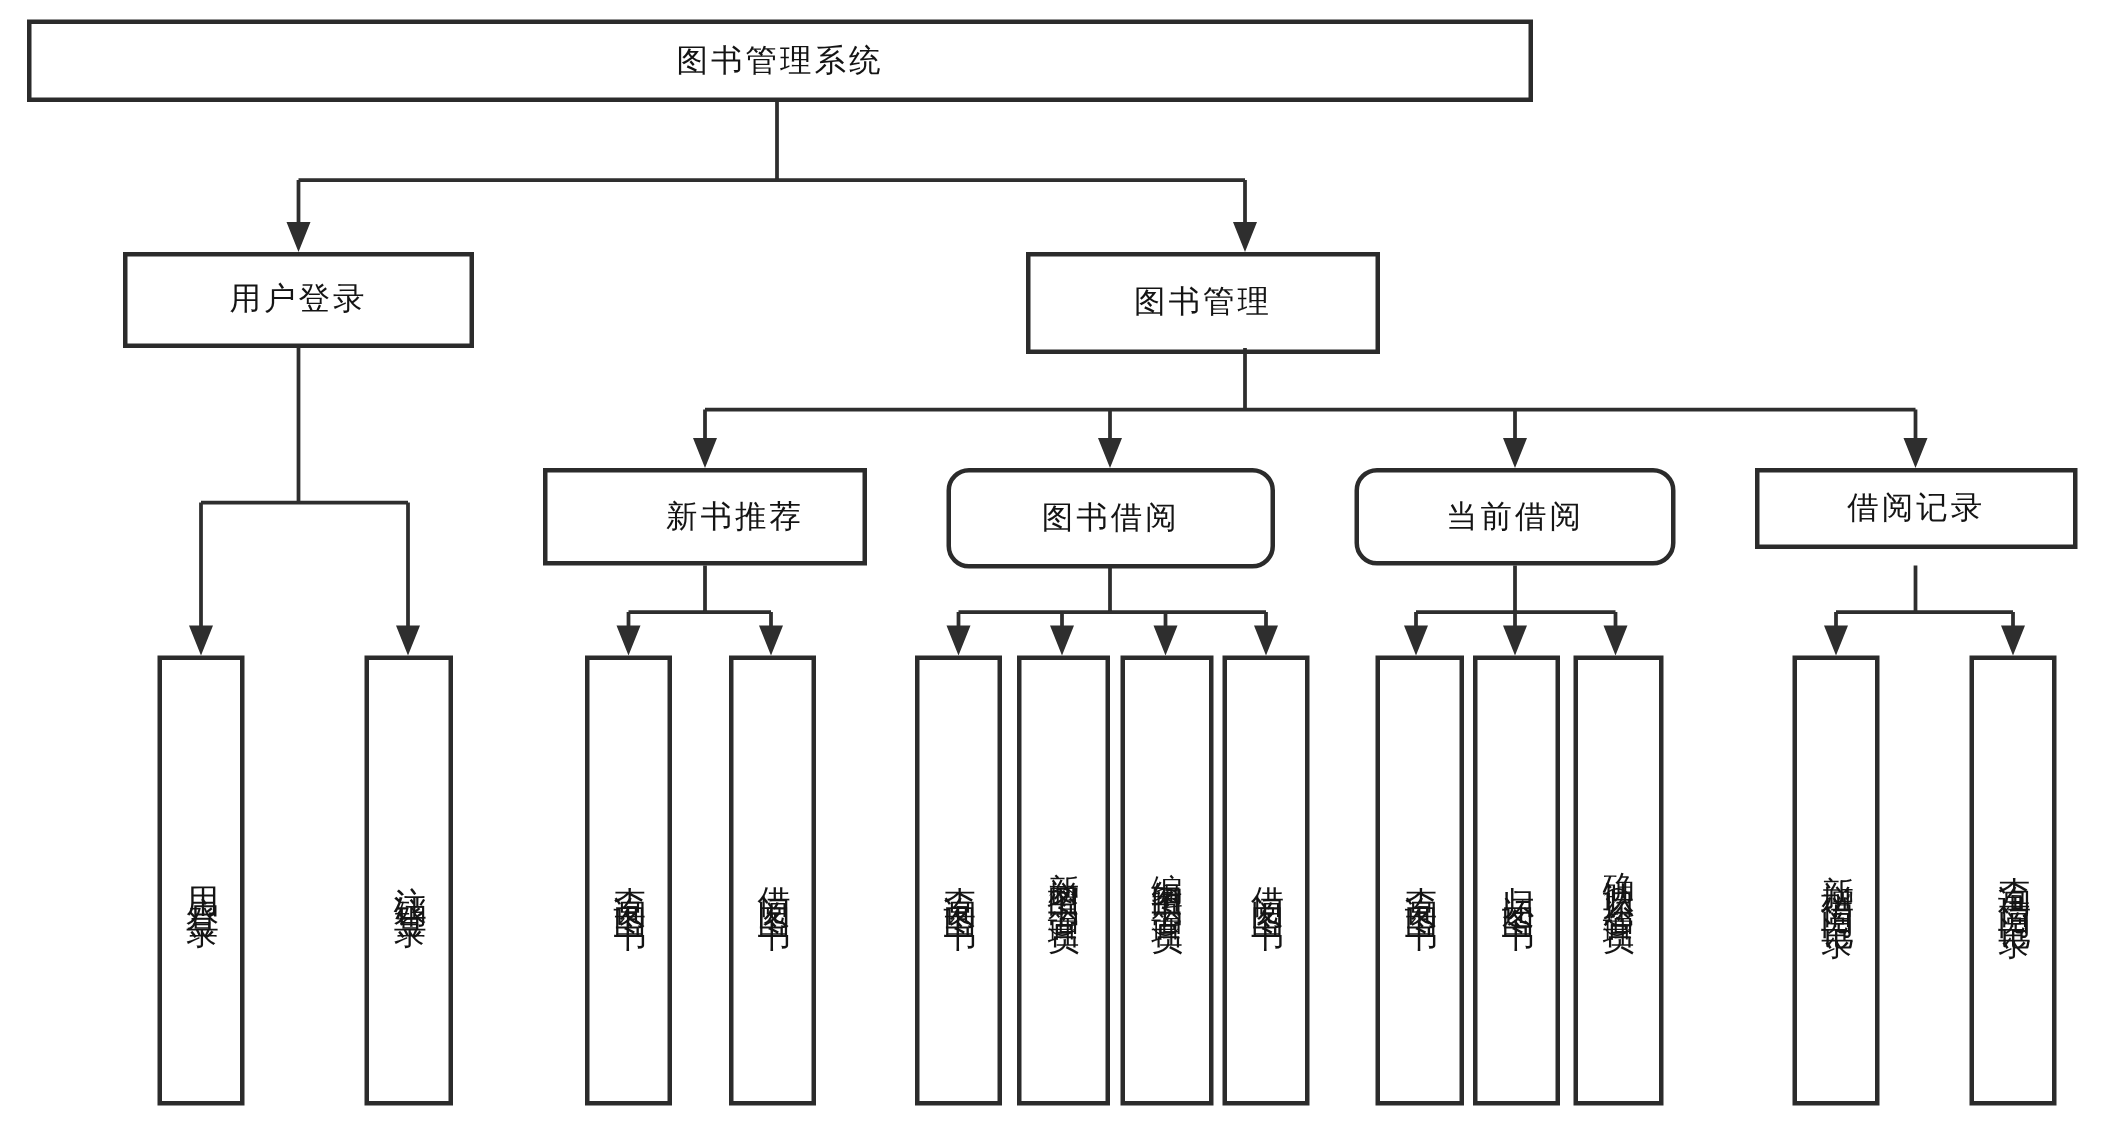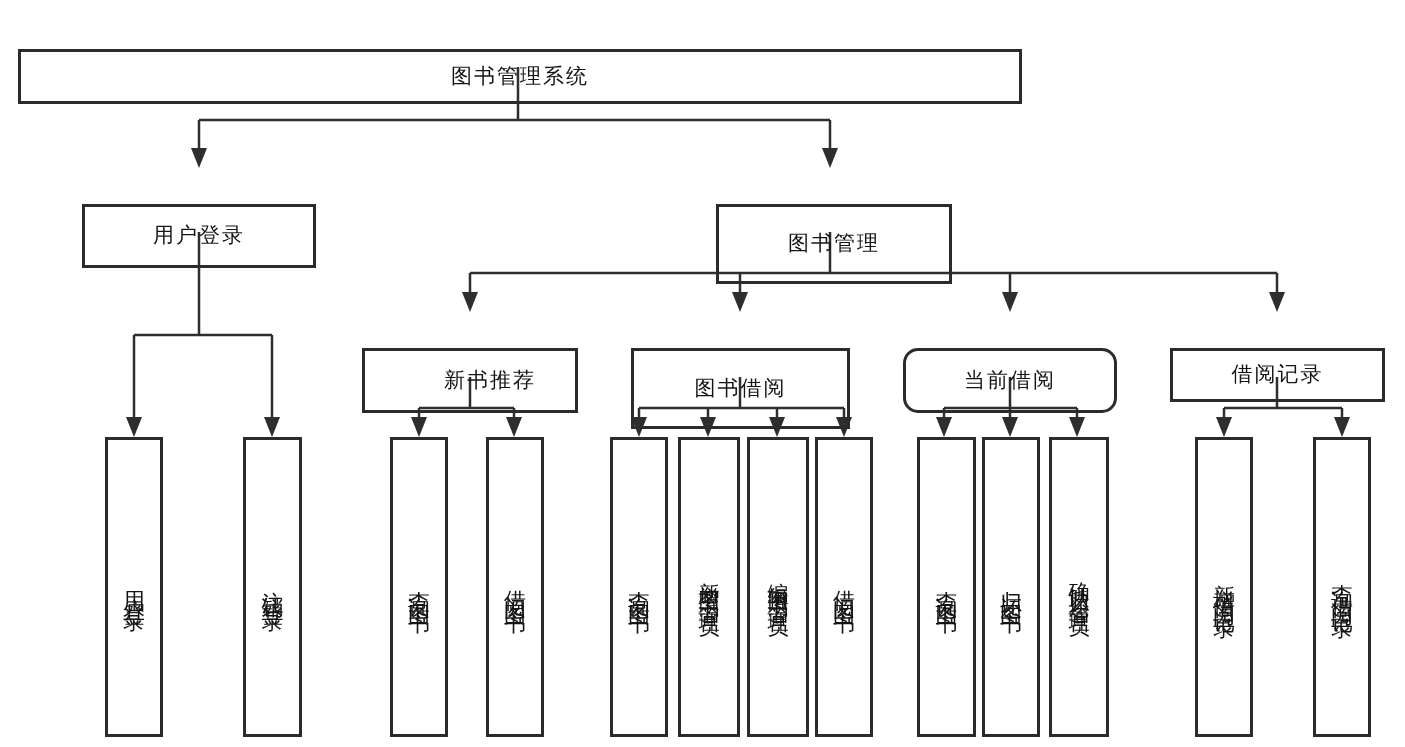--- a/index.html
+++ b/index.html
@@ -33,21 +33,20 @@
     border:3px solid var(--box-border);
     background:transparent;
     display:flex;
     align-items:center;
     justify-content:center;
     font-size:21px;
     letter-spacing:2px;
     line-height:1.2;
     z-index:2;
     white-space:nowrap;
-    margin-top:36px;
   }
   .node.root{font-size:21px;}
   .leaf{
     position:absolute;
     top:437px;
     height:300px;
     border:3px solid var(--box-border);
     background:transparent;
     display:flex;
     align-items:center;
@@ -94,24 +93,24 @@
       M631 417 L647 417 L639 437 Z  M700 417 L716 417 L708 437 Z
       M769 417 L785 417 L777 437 Z  M836 417 L852 417 L844 437 Z
       M936 417 L952 417 L944 437 Z  M1002 417 L1018 417 L1010 437 Z
       M1069 417 L1085 417 L1077 437 Z
       M1216 417 L1232 417 L1224 437 Z  M1334 417 L1350 417 L1342 437 Z"></path>
   </svg>
 
   <div class="node root" style="left:18px;top:13px;width:1004px;height:55px;">图书管理系统</div>
 
   <div class="node" style="left:82px;top:168px;width:234px;height:64px;">用户登录</div>
-  <div class="node" style="left:716px;top:168px;width:236px;height:80px;">图书管理</div>
+  <div class="node" style="left:684px;top:168px;width:236px;height:68px;">图书管理</div>
 
   <div class="node" style="left:362px;top:312px;width:216px;height:65px;padding-left:40px;">新书推荐</div>
-  <div class="node" style="left:631px;top:312px;width:219px;height:81px;">图书借阅</div>
+  <div class="node" style="left:631px;top:312px;width:219px;height:67px;border-radius:15px;">图书借阅</div>
   <div class="node" style="left:903px;top:312px;width:214px;height:65px;border-radius:15px;">当前借阅</div>
   <div class="node" style="left:1170px;top:312px;width:215px;height:54px;">借阅记录</div>
 
   <div class="leaf" style="left:105px;width:58px;">用户登录</div>
   <div class="leaf" style="left:243px;width:59px;">注销登录</div>
 
   <div class="leaf" style="left:390px;width:58px;">查询图书</div>
   <div class="leaf" style="left:486px;width:58px;">借阅图书</div>
 
   <div class="leaf" style="left:610px;width:58px;">查询图书</div>

